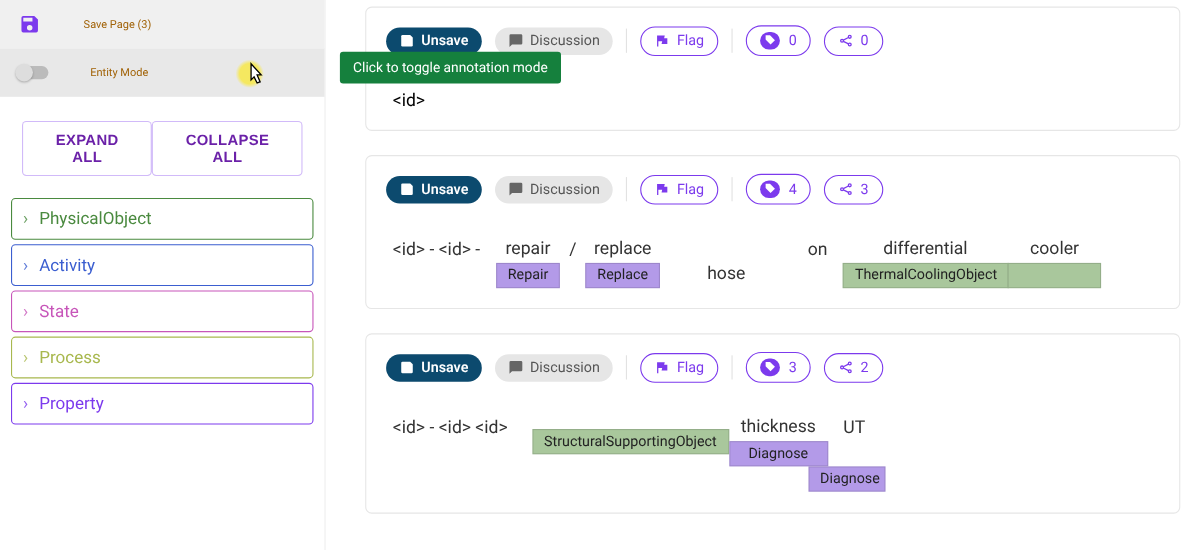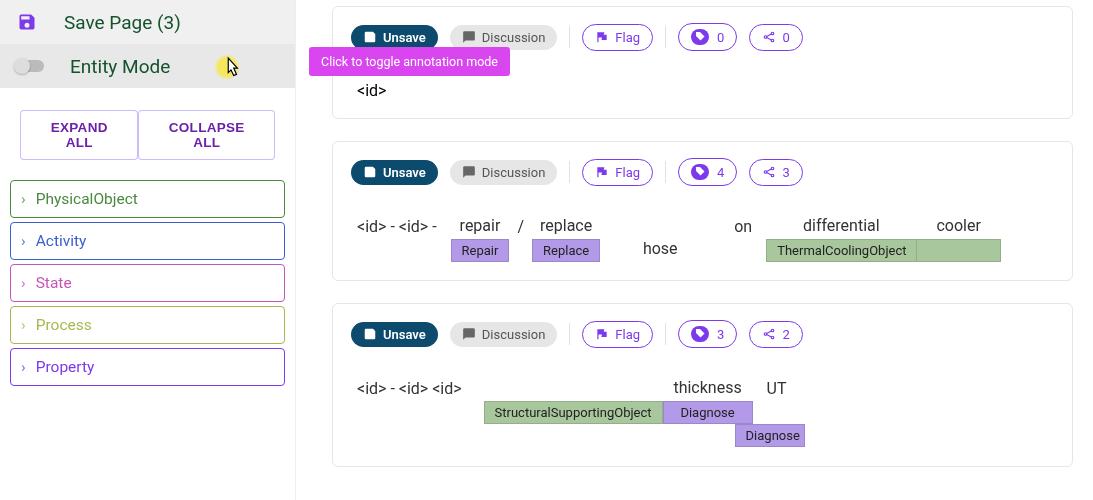--- a/index.html
+++ b/index.html
@@ -6,25 +6,25 @@
     body { font-family: -apple-system, 'Segoe UI', Roboto, Arial, sans-serif; font-size: 14px; color: #333; background: #fff; width: 1093px; height: 500px; overflow: hidden; }
     .container { display: flex; height: 100%; }
     .sidebar { width: 296px; background: #fff; border-right: 1px solid #eee; }
     .sb-row { display: flex; align-items: center; padding: 0 16px; height: 44px; position: relative; }
     .sb-row.save { background: #f0f0f0; }
     .sb-row.mode { background: #e8e8e8; }
     .sb-icon { width: 22px; height: 22px; margin-right: 26px; display: inline-flex; align-items: center; justify-content: center; }
     .sb-icon svg { width: 20px; height: 20px; }
     .toggle-track { width: 28px; height: 12px; background: #bbb; border-radius: 6px; position: relative; margin-right: 26px; }
     .toggle-knob { width: 16px; height: 16px; background: #ddd; border-radius: 50%; position: absolute; top: -2px; left: -2px; box-shadow: 0 1px 2px rgba(0,0,0,.25); }
-    .sb-label { font-size: 19px; color: #14532d; }
+    .sb-label { font-size: 10px; color: #a16207; margin-left: 12px; }
     .highlight { position: absolute; left: 214px; top: 10px; width: 26px; height: 26px; background: radial-gradient(circle,#f5e860 0,#f5e860 50%,transparent 70%); border-radius: 50%; z-index:1;}
     .cursor { position: absolute; left: 220px; top: 56px; z-index: 10; }
     .cursor svg { width: 22px; height: 26px; }
-    .tooltip { position: absolute; left: 309px; top: 47px; background: #d946ef; color: #fff; font-size: 12.5px; padding: 7px 12px; border-radius: 3px; z-index: 20; white-space: nowrap; }
+    .tooltip { position: absolute; left: 309px; top: 47px; background: #15803d; color: #fff; font-size: 12.5px; padding: 7px 12px; border-radius: 3px; z-index: 20; white-space: nowrap; }
     .btn-row { display: flex; padding: 22px 20px 20px; }
     .obtn { border: 1px solid rgba(124,58,237,.35); color: #6b21a8; background:#fff; border-radius: 4px; padding: 9px 16px; font-size: 13.5px; font-weight: 600; letter-spacing:.3px; cursor: pointer; }
     .cat-list { padding: 0 10px; }
     .cat { display:flex; align-items:center; border:1.5px solid; border-radius:4px; padding: 9px 10px; margin-bottom:4px; font-size:15.5px; cursor:pointer; }
     .cat .chev { margin-right: 10px; opacity:.8; }
     .cat-green { border-color:#4a8a3f; color:#4a8a3f; }
     .cat-blue  { border-color:#3b5ed0; color:#3b5ed0; }
     .cat-pink  { border-color:#c755b9; color:#c755b9; }
     .cat-olive { border-color:#a8b84e; color:#a8b84e; }
     .cat-purple{ border-color:#7c3aed; color:#7c3aed; }
@@ -34,21 +34,21 @@
     .pill { display:inline-flex; align-items:center; gap:6px; border-radius:16px; padding:5px 12px; font-size:13px; }
     .pill-unsave { background:#0c4a6e; color:#fff; font-weight:600; }
     .pill-discuss { background:#e6e6e6; color:#555; }
     .pill-flag { border:1.3px solid #7c3aed; color:#7c3aed; background:#fff; }
     .pill-tag, .pill-share { border:1.3px solid #7c3aed; color:#7c3aed; background:#fff; }
     .pill-tag .glyph { background:#7c3aed; color:#fff; border-radius:8px; width:18px; height:16px; display:inline-flex; align-items:center; justify-content:center; margin-right:2px;}
     .pill .glyph { display:inline-flex; }
     .vdiv { width:1px; height:22px; background:#e2e2e2; }
     .textline { font-size:16px; color:#000000; padding-left:6px; }
     .tokens { font-size:16px; }
-    .tokrow { display:flex; align-items:flex-end; flex-wrap:nowrap; padding-left:6px; gap:0; }
+    .tokrow { display:flex; align-items:center; flex-wrap:nowrap; padding-left:6px; gap:0; }
     .seg { display:inline-flex; flex-direction:column; align-items:stretch; }
     .seg .word { padding: 0 8px 4px; text-align:center; white-space:nowrap; }
     .seg .tag { font-size:13px; padding:3px 10px; border:1px solid rgba(0,0,0,.12); white-space:nowrap; text-align:center; }
     .tag-purple { background:#b39ae8; color:#222; }
     .tag-green  { background:#a9c79c; color:#222; }
     .spacer-row { height: 22px; }
     .offset-tag { margin-top:2px; }
   </style>
 </head>
 <body>

